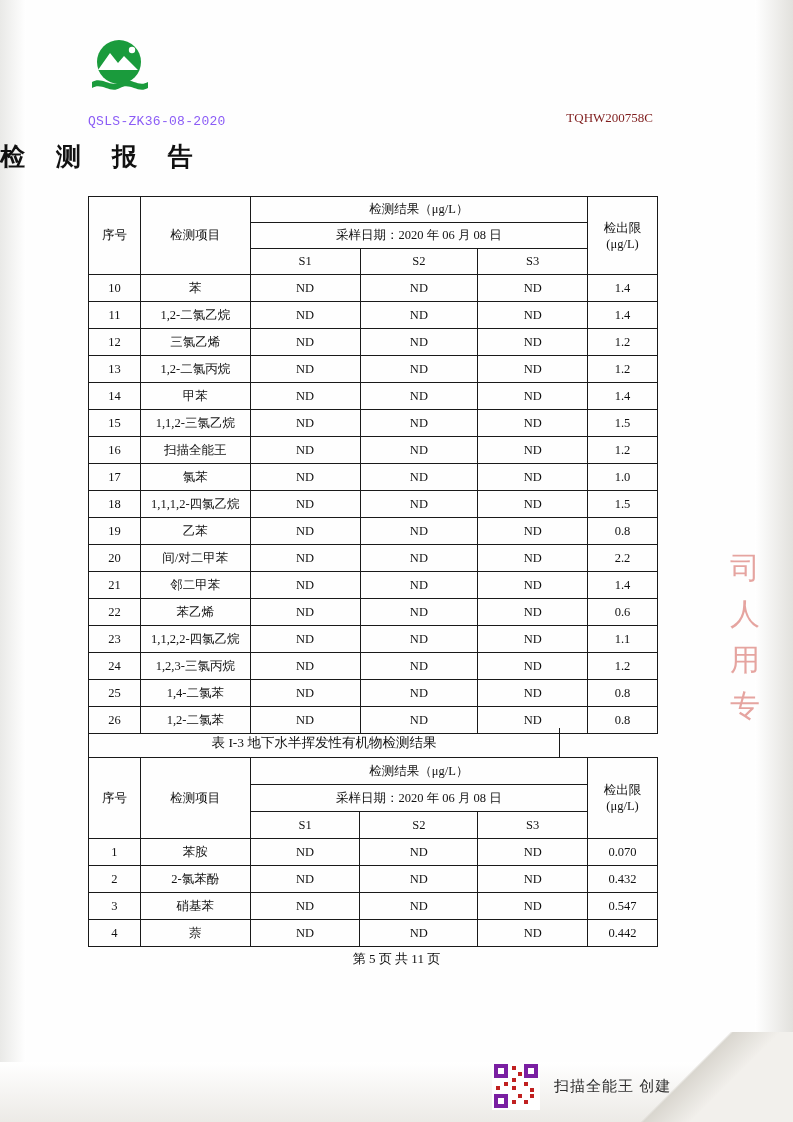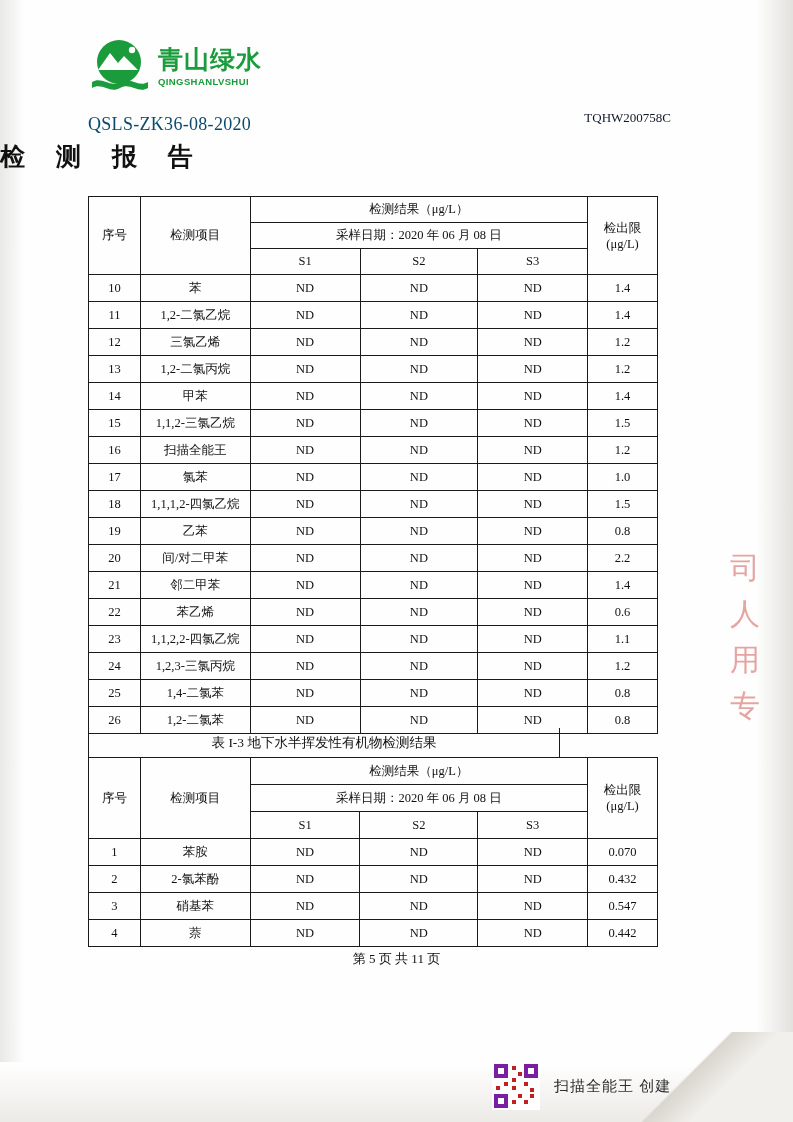--- a/index.html
+++ b/index.html
@@ -43,27 +43,27 @@
     font-family: "Liberation Sans", sans-serif;
     font-size: 25px; font-weight: 700; color: #1a9b3c; letter-spacing: 1px;
   }
   .logo-en {
     font-family: "Liberation Sans", sans-serif;
     font-size: 9.5px; font-weight: 700; color: #1a9b3c; letter-spacing: .4px;
     margin-top: 5px;
   }
   .doc-code {
     position: absolute; left: 88px; top: 114px;
-    font-family: Liberation Serif, serif;
-    font-size: 18px; letter-spacing: .3px; color:#0c4a6e;
+    font-family: Liberation Mono, monospace;
+    font-size: 13px; letter-spacing: .3px; color:#8b5cf6;
   }
   .doc-no {
-    position: absolute; right: 122px; top: 110px;
+    position: absolute; right: 140px; top: 110px;
     font-family: "Liberation Serif", serif;
-    font-size: 13px; color:#0f172a;
+    font-size: 13px; color:#7f1d1d;
   }
   .report-title {
     position: absolute; left: 0; top: 140px; width: 793px;
     font-family: "Liberation Sans", sans-serif;
     font-size: 25px; font-weight: 700; letter-spacing: 12px;
     color: #111;
   }
 
   
   .tbl {
@@ -147,24 +147,20 @@
   <div class="scan-edge-right"></div>
   <div class="scan-edge-bottom"></div>
 
   <div class="logo-wrap">
     <svg class="logo-mark" viewBox="0 0 62 58">
       <circle cx="31" cy="24" r="22" fill="#1a9b3c"></circle>
       <path d="M10 32 L22 15 L30 25 L36 18 L50 32 Z" fill="#ffffff"></path>
       <circle cx="44" cy="12" r="3.2" fill="#ffffff"></circle>
       <path d="M4 44 C14 38, 22 50, 32 44 C42 38, 50 50, 60 44 L60 50 C50 56, 42 44, 32 50 C22 56, 14 44, 4 50 Z" fill="#1a9b3c"></path>
     </svg>
-    <span class="logo-text">
-      <span class="logo-cn">青山绿水</span>
-      <span class="logo-en">QINGSHANLVSHUI</span>
-    </span>
   </div>
 
   <div class="doc-code">QSLS-ZK36-08-2020</div>
   <div class="doc-no">TQHW200758C</div>
   <div class="report-title">检 测 报 告</div>
 
   <table class="tbl" id="main-table">
     <colgroup>
       <col style="width:52px">
         <col style="width:110px">

